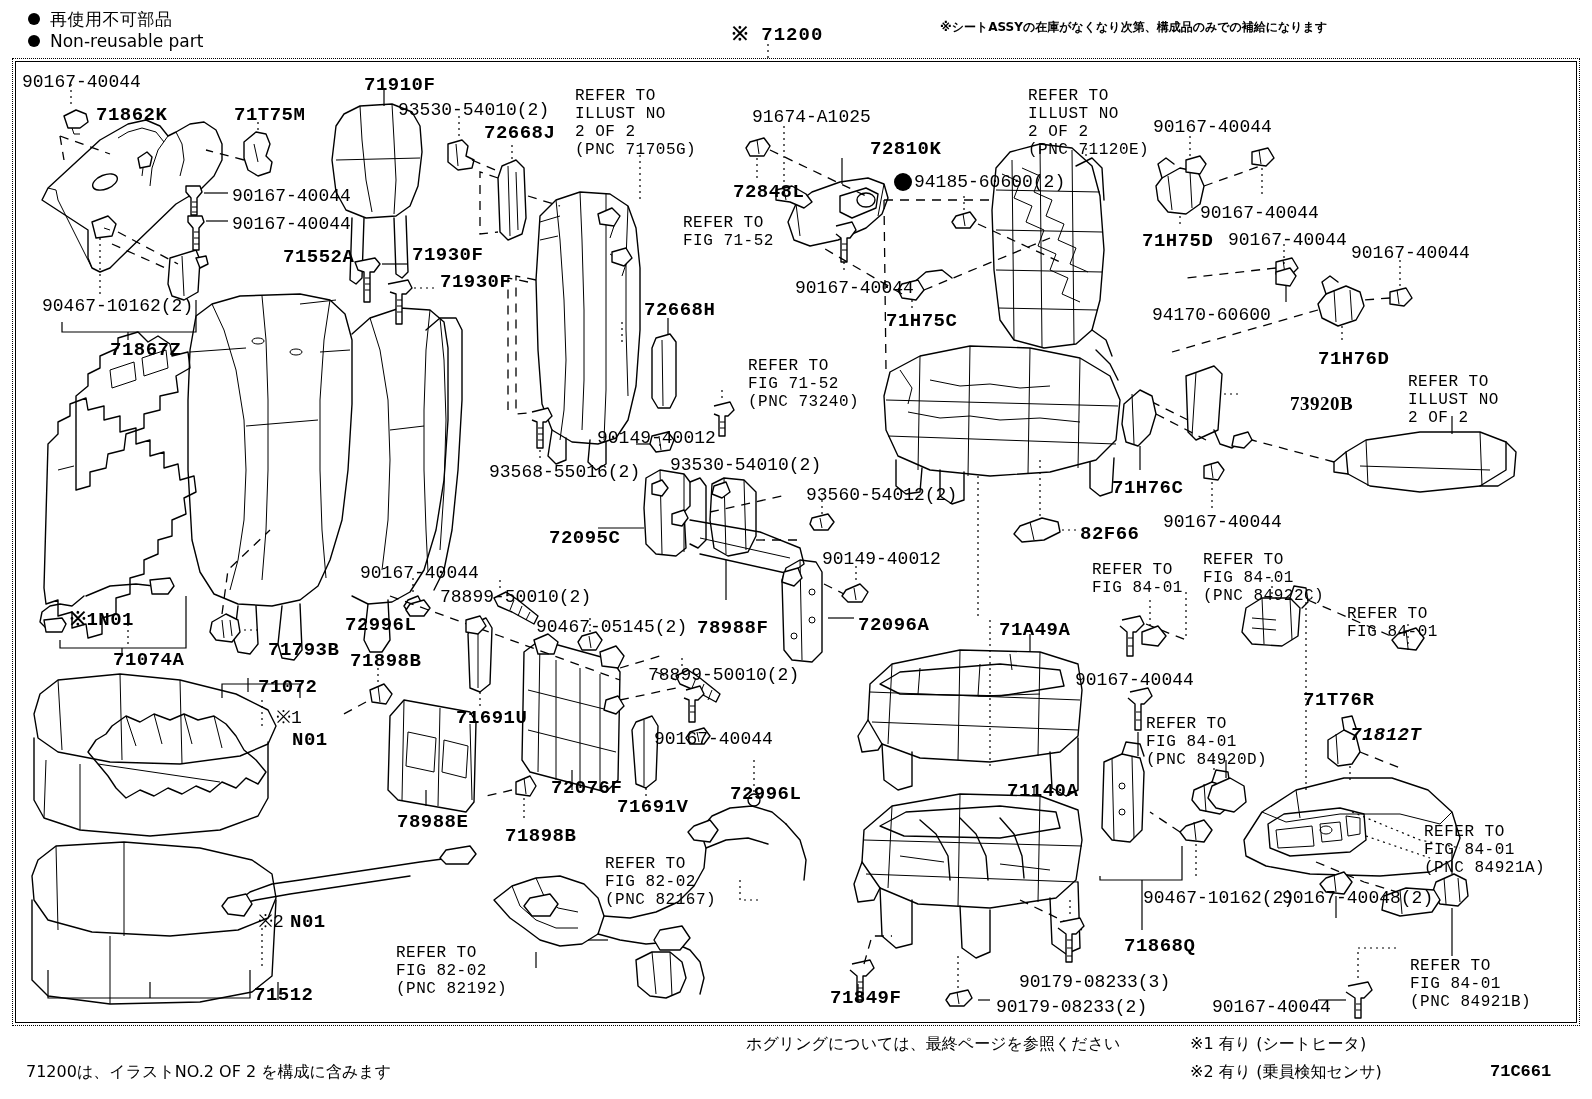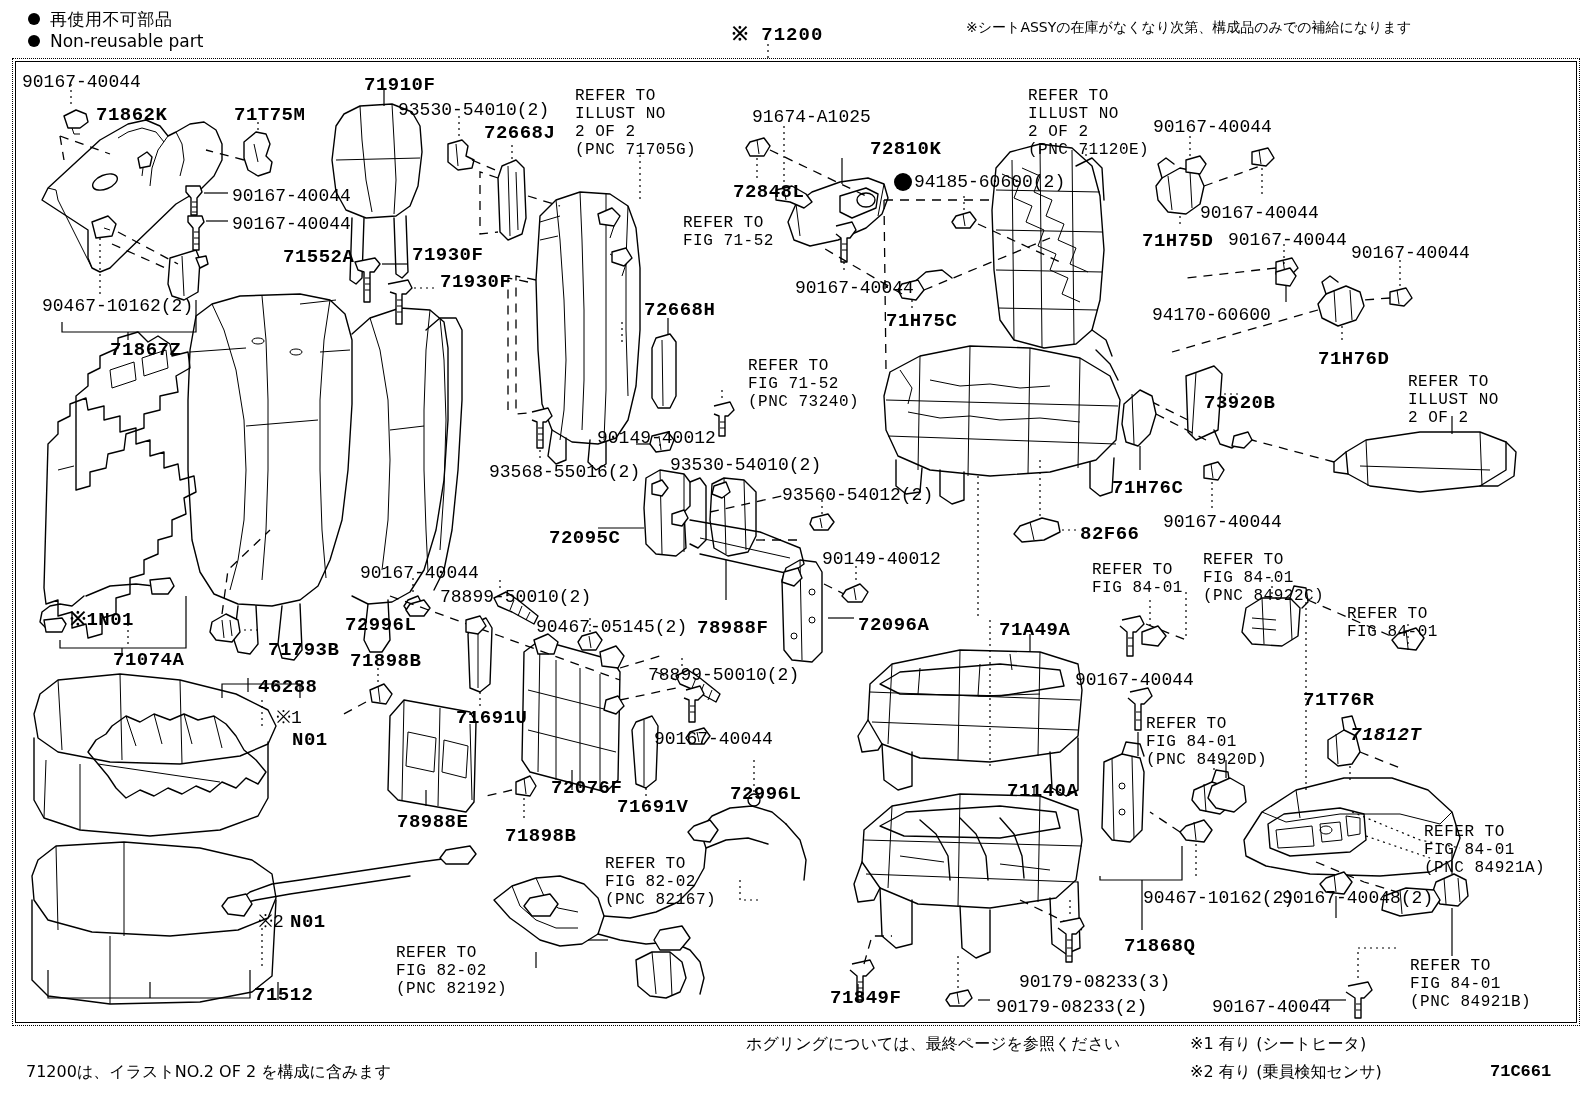--- a/index.html
+++ b/index.html
@@ -12,21 +12,21 @@
 
   
   #legend{position:absolute;left:28px;top:8px;width:420px;}
   .legend-row{display:flex;align-items:center;height:22px;}
   .legend-dot{width:12px;height:12px;border-radius:50%;background:#000;margin-right:10px;flex:none;}
   .legend-jp{font-family:"DejaVu Sans","Liberation Sans",sans-serif;font-size:17px;letter-spacing:.5px;}
   .legend-en{font-family:"DejaVu Sans","Liberation Sans",sans-serif;font-size:17px;}
 
   
   #hdr-pnc{position:absolute;left:732px;top:20px;font-size:19px;font-weight:bold;letter-spacing:1px;}
-  #hdr-note{position:absolute;left:966px;top:19px;font-family:"DejaVu Sans","Liberation Sans",sans-serif;font-size:14px;white-space:nowrap;}
+  #hdr-note{position:absolute;left:940px;top:19px;font-family:"DejaVu Sans","Liberation Sans",sans-serif;font-size:12px;white-space:nowrap;font-weight:bold;}
 
   
   #frame{
     position:absolute;left:12px;top:58px;width:1568px;height:968px;
     border:1px dotted #000;box-sizing:border-box;
   }
   #frame::after{
     content:"";position:absolute;left:2px;top:2px;right:2px;bottom:2px;
     border:1px solid #000;pointer-events:none;
   }
@@ -692,21 +692,21 @@
 ILLUST NO
 2 OF 2
 (PNC 71120E)</div>
       <div class="lbl num" style="left: 1153px; top: 117px;">90167-40044</div>
       <div class="lbl num" style="left: 1200px; top: 203px;">90167-40044</div>
       <div class="lbl big" style="left: 1142px; top: 231px;">71H75D</div>
       <div class="lbl num" style="left: 1228px; top: 230px;">90167-40044</div>
       <div class="lbl num" style="left: 1351px; top: 243px;">90167-40044</div>
       <div class="lbl num" style="left: 1152px; top: 305px;">94170-60600</div>
       <div class="lbl big" style="left: 1318px; top: 349px;">71H76D</div>
-      <div class="lbl big" style="left: 1204px; top: 393px;">73920B</div>
+      <div class="lbl big" style="left: 1290px; top: 393px; font-family: Liberation Serif, serif;">73920B</div>
       <div class="lbl ref" style="left: 1408px; top: 374px;">REFER TO
 ILLUST NO
 2 OF 2</div>
       <div class="lbl big" style="left: 1112px; top: 478px;">71H76C</div>
       <div class="lbl big" style="left: 1080px; top: 524px;">82F66</div>
       <div class="lbl num" style="left: 1163px; top: 512px;">90167-40044</div>
       <div class="lbl ref" style="left: 1092px; top: 562px;">REFER TO
 FIG 84-01</div>
       <div class="lbl ref" style="left: 1203px; top: 552px;">REFER TO
 FIG 84-01
@@ -730,42 +730,42 @@
       <div class="lbl num" style="left: 1282px; top: 888px;">90167-40048(2)</div>
       <div class="lbl num" style="left: 1212px; top: 997px;">90167-40044</div>
       <div class="lbl big" style="left: 999px; top: 620px;">71A49A</div>
       <div class="lbl big" style="left: 1007px; top: 781px;">71140A</div>
       <div class="lbl num" style="left: 1019px; top: 972px;">90179-08233(3)</div>
       <div class="lbl num" style="left: 996px; top: 997px;">90179-08233(2)</div>
       <div class="lbl big" style="left: 830px; top: 988px;">71849F</div>
       <div class="lbl big" style="left: 858px; top: 615px;">72096A</div>
       <div class="lbl num" style="left: 822px; top: 549px;">90149-40012</div>
       <div class="lbl big" style="left: 697px; top: 618px;">78988F</div>
-      <div class="lbl num" style="left: 782px; top: 485px; text-align: right;">93560-54012(2)</div>
+      <div class="lbl num" style="left: 806px; top: 485px; text-align: right;">93560-54012(2)</div>
       <div class="lbl num" style="left: 670px; top: 455px;">93530-54010(2)</div>
       <div class="lbl num" style="left: 597px; top: 428px;">90149-40012</div>
       <div class="lbl num" style="left: 489px; top: 462px;">93568-55016(2)</div>
       <div class="lbl big" style="left: 549px; top: 528px;">72095C</div>
       <div class="lbl num" style="left: 360px; top: 563px;">90167-40044</div>
       <div class="lbl num" style="left: 440px; top: 587px;">78899-50010(2)</div>
       <div class="lbl num" style="left: 536px; top: 617px;">90467-05145(2)</div>
       <div class="lbl num" style="left: 648px; top: 665px;">78899-50010(2)</div>
       <div class="lbl big" style="left: 345px; top: 615px;">72996L</div>
       <div class="lbl big" style="left: 350px; top: 651px;">71898B</div>
       <div class="lbl big" style="left: 456px; top: 708px;">71691U</div>
       <div class="lbl big" style="left: 551px; top: 778px;">72076F</div>
       <div class="lbl big" style="left: 617px; top: 797px;">71691V</div>
       <div class="lbl num" style="left: 654px; top: 729px;">90167-40044</div>
       <div class="lbl big" style="left: 730px; top: 784px;">72996L</div>
       <div class="lbl big" style="left: 397px; top: 812px;">78988E</div>
       <div class="lbl big" style="left: 505px; top: 826px;">71898B</div>
       <div class="lbl big" style="left: 113px; top: 650px;">71074A</div>
       <div class="lbl big" style="left: 268px; top: 640px;">71793B</div>
       <div class="lbl big" style="left: 70px; top: 610px;">※1N01</div>
-      <div class="lbl big" style="left: 258px; top: 677px;">46288</div>
+      <div class="lbl big" style="left: 258px; top: 677px;">71072</div>
       <div class="lbl num" style="left: 276px; top: 708px;">※1</div>
       <div class="lbl big" style="left: 292px; top: 730px;">N01</div>
       <div class="lbl num" style="left: 258px; top: 912px;">※2</div>
       <div class="lbl big" style="left: 290px; top: 912px;">N01</div>
       <div class="lbl big" style="left: 254px; top: 985px;">71512</div>
       <div class="lbl ref" style="left: 605px; top: 856px;">REFER TO
 FIG 82-02
 (PNC 82167)</div>
       <div class="lbl ref" style="left: 396px; top: 945px;">REFER TO
 FIG 82-02

